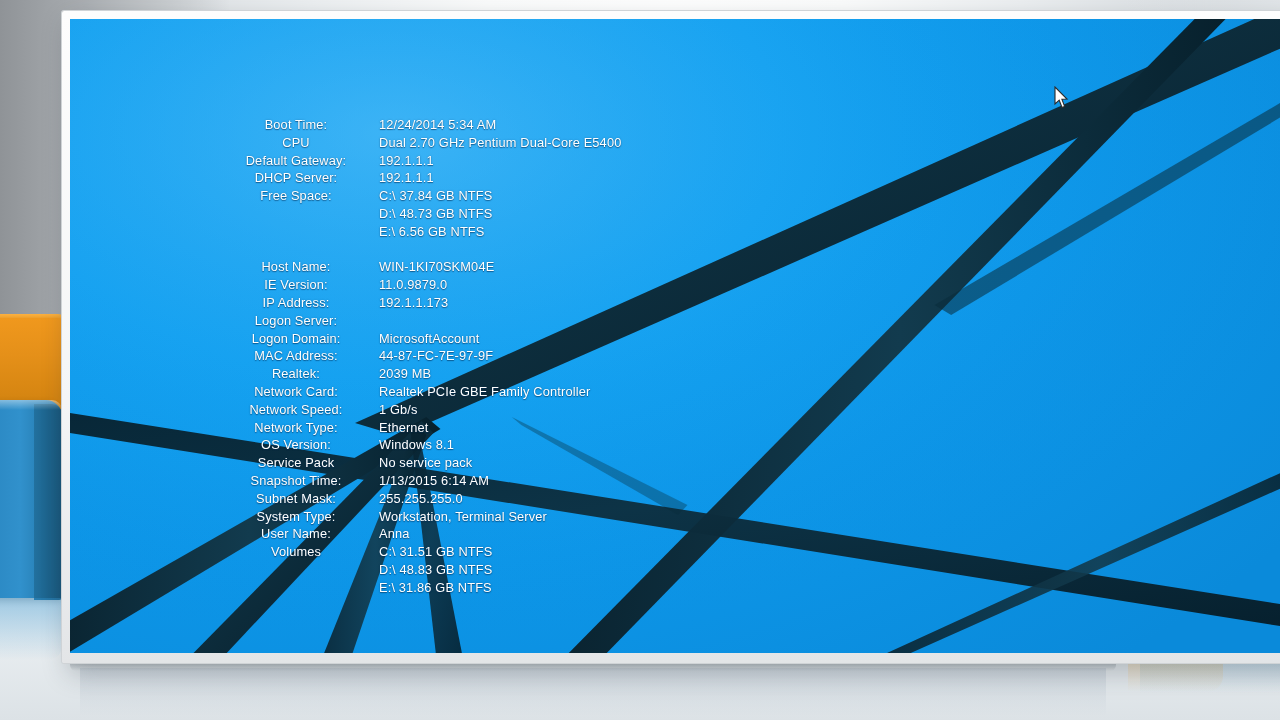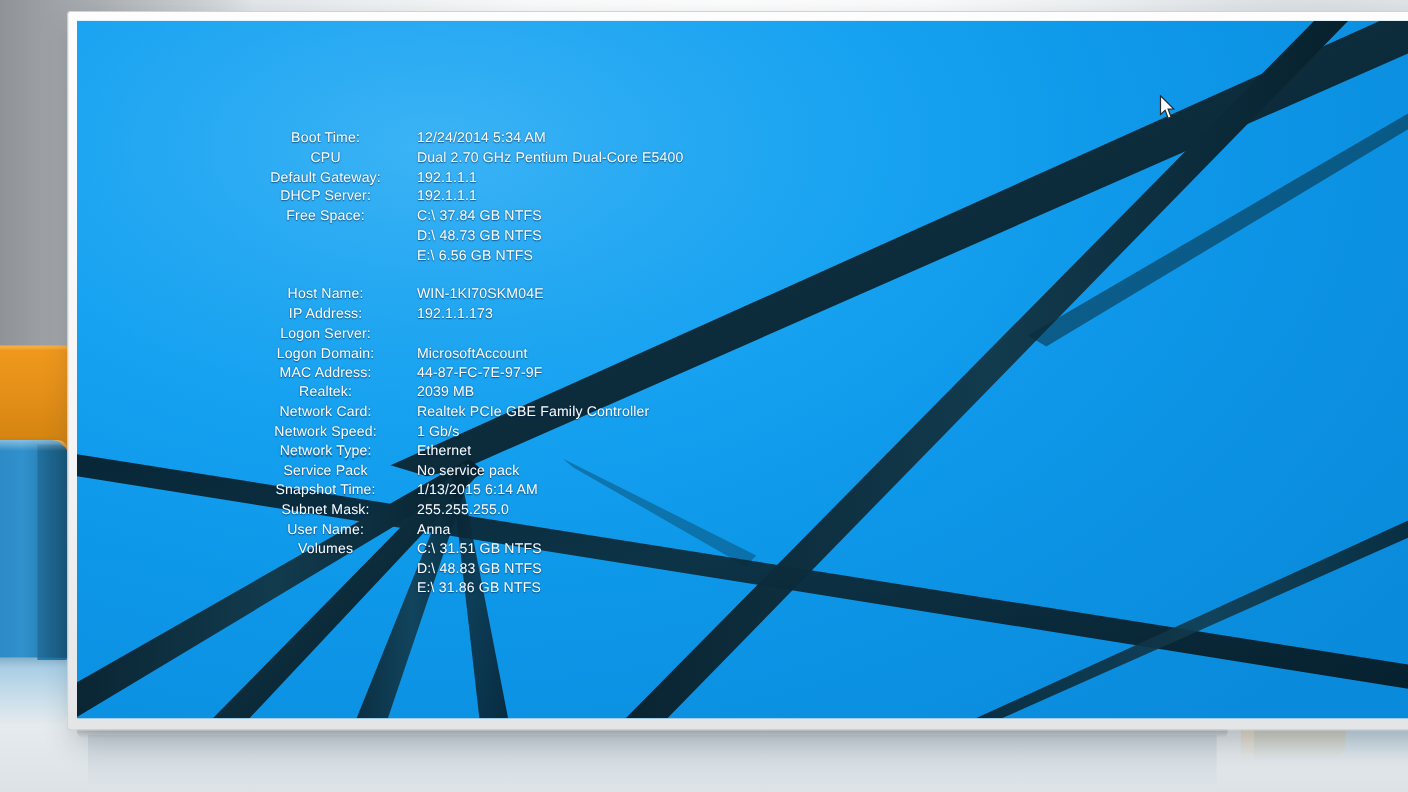--- a/index.html
+++ b/index.html
@@ -271,20 +271,24 @@
           <div class="bi-row">
             <span class="bi-label"></span>
             <span class="bi-value">E:\ 6.56 GB NTFS</span>
           </div>
           <div class="bi-row spacer"></div>
           <div class="bi-row">
             <span class="bi-label">Host Name:</span>
             <span class="bi-value">WIN-1KI70SKM04E</span>
           </div>
           <div class="bi-row">
+            <span class="bi-label">IE Version:</span>
+            <span class="bi-value">11.0.9879.0</span>
+          </div>
+          <div class="bi-row">
             <span class="bi-label">IP Address:</span>
             <span class="bi-value">192.1.1.173</span>
           </div>
           <div class="bi-row">
             <span class="bi-label">Logon Server:</span>
             <span class="bi-value"></span>
           </div>
           <div class="bi-row">
             <span class="bi-label">Logon Domain:</span>
             <span class="bi-value">MicrosoftAccount</span>
@@ -303,30 +307,38 @@
           </div>
           <div class="bi-row">
             <span class="bi-label">Network Speed:</span>
             <span class="bi-value">1 Gb/s</span>
           </div>
           <div class="bi-row">
             <span class="bi-label">Network Type:</span>
             <span class="bi-value">Ethernet</span>
           </div>
           <div class="bi-row">
+            <span class="bi-label">OS Version:</span>
+            <span class="bi-value">Windows 8.1</span>
+          </div>
+          <div class="bi-row">
             <span class="bi-label">Service Pack</span>
             <span class="bi-value">No service pack</span>
           </div>
           <div class="bi-row">
             <span class="bi-label">Snapshot Time:</span>
             <span class="bi-value">1/13/2015 6:14 AM</span>
           </div>
           <div class="bi-row">
             <span class="bi-label">Subnet Mask:</span>
             <span class="bi-value">255.255.255.0</span>
+          </div>
+          <div class="bi-row">
+            <span class="bi-label">System Type:</span>
+            <span class="bi-value">Workstation, Terminal Server</span>
           </div>
           <div class="bi-row">
             <span class="bi-label">User Name:</span>
             <span class="bi-value">Anna</span>
           </div>
           <div class="bi-row">
             <span class="bi-label">Volumes</span>
             <span class="bi-value">C:\ 31.51 GB NTFS</span>
           </div>
           <div class="bi-row">

